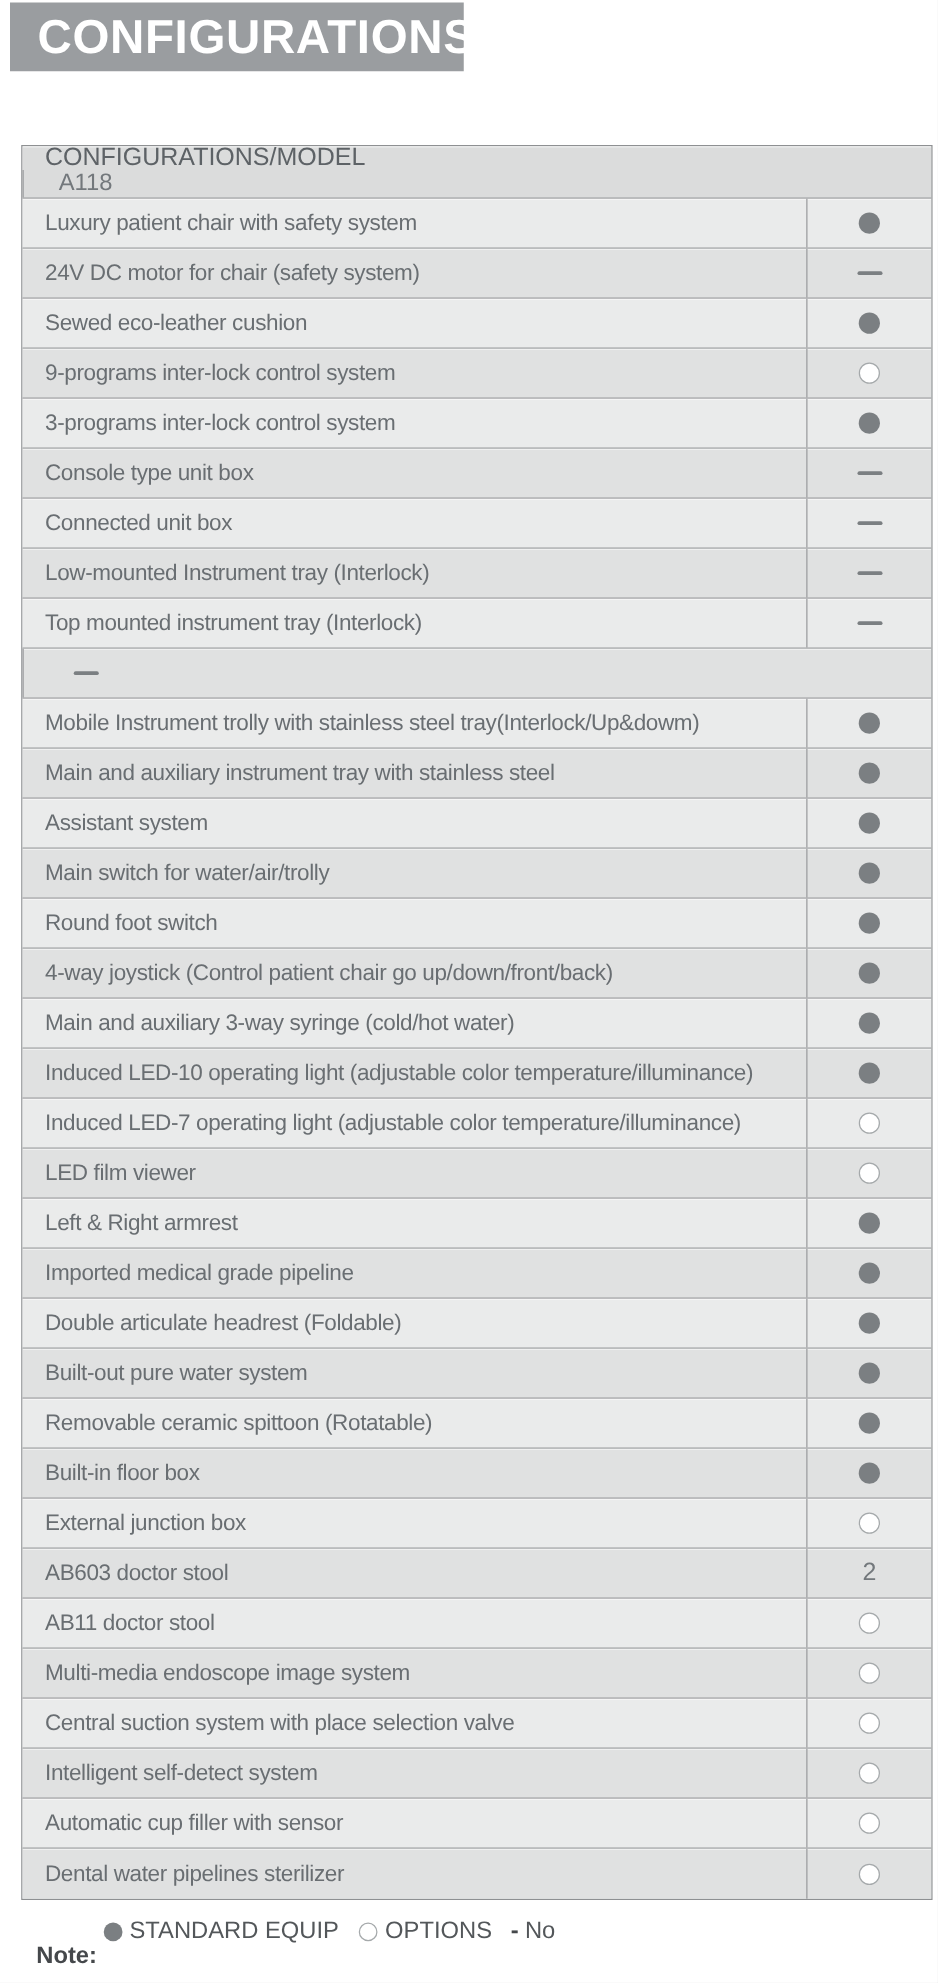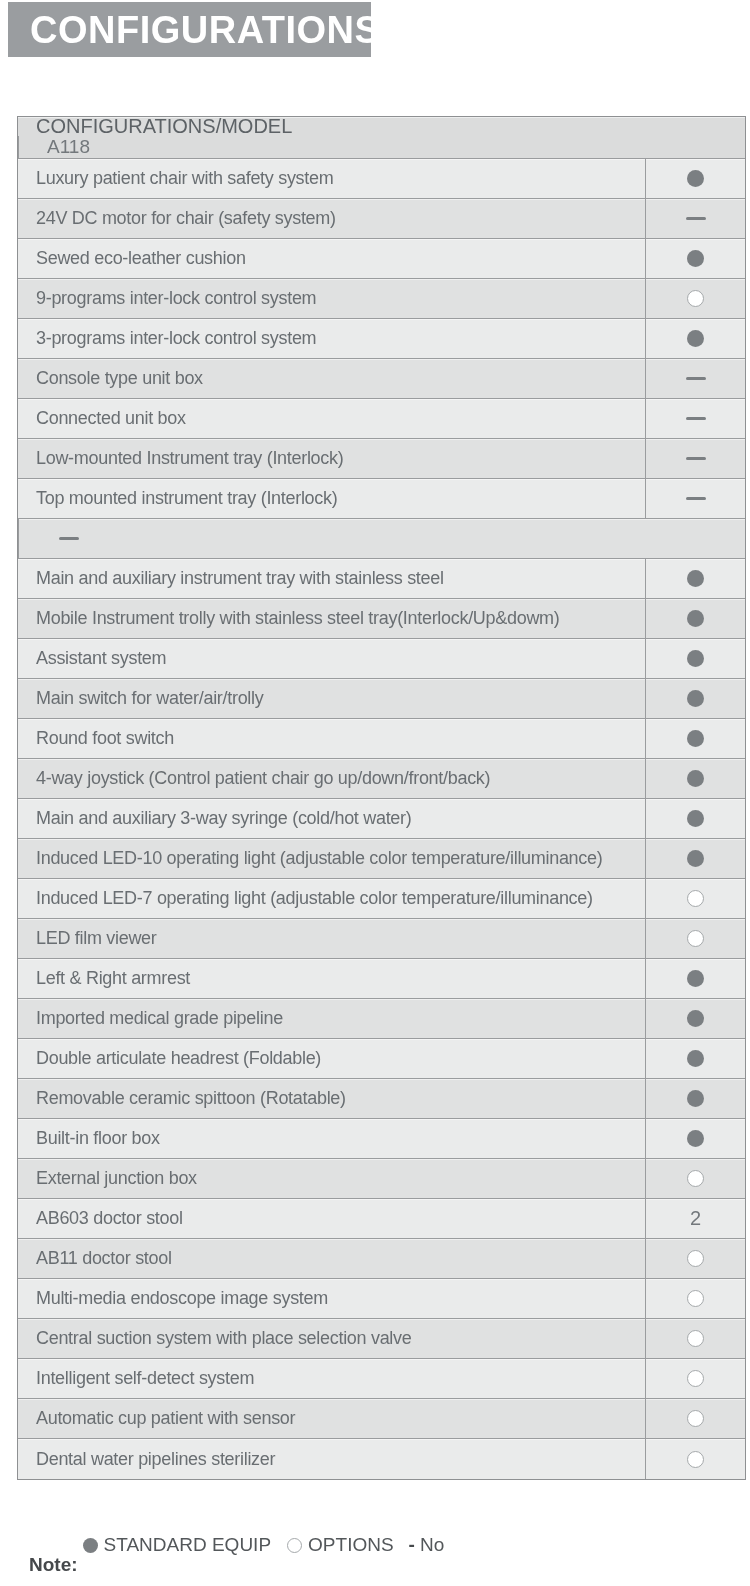--- a/index.html
+++ b/index.html
@@ -121,32 +121,32 @@
         <div class="cell status">
           <span class="dash"></span>
         </div>
       </div>
       <div class="row">
         <div class="cell status">
           <span class="dash"></span>
         </div>
       </div>
       <div class="row">
+        <div class="cell label">Mobile Instrument trolly with stainless steel tray(Interlock/Up&amp;dowm)</div>
+        <div class="cell status">
+          <span class="dot filled"></span>
+        </div>
+      </div>
+      <div class="row">
         <div class="cell label">Main and auxiliary instrument tray with stainless steel</div>
         <div class="cell status">
           <span class="dot filled"></span>
         </div>
       </div>
       <div class="row">
-        <div class="cell label">Mobile Instrument trolly with stainless steel tray(Interlock/Up&amp;dowm)</div>
-        <div class="cell status">
-          <span class="dot filled"></span>
-        </div>
-      </div>
-      <div class="row">
         <div class="cell label">Assistant system</div>
         <div class="cell status">
           <span class="dot filled"></span>
         </div>
       </div>
       <div class="row">
         <div class="cell label">Main switch for water/air/trolly</div>
         <div class="cell status">
           <span class="dot filled"></span>
         </div>
@@ -199,20 +199,26 @@
           <span class="dot filled"></span>
         </div>
       </div>
       <div class="row">
         <div class="cell label">Double articulate headrest (Foldable)</div>
         <div class="cell status">
           <span class="dot filled"></span>
         </div>
       </div>
       <div class="row">
+        <div class="cell label">Built-out pure water system</div>
+        <div class="cell status">
+          <span class="dot filled"></span>
+        </div>
+      </div>
+      <div class="row">
         <div class="cell label">Removable ceramic spittoon (Rotatable)</div>
         <div class="cell status">
           <span class="dot filled"></span>
         </div>
       </div>
       <div class="row">
         <div class="cell label">Built-in floor box</div>
         <div class="cell status">
           <span class="dot filled"></span>
         </div>
@@ -247,21 +253,21 @@
           <span class="dot open"></span>
         </div>
       </div>
       <div class="row">
         <div class="cell label">Intelligent self-detect system</div>
         <div class="cell status">
           <span class="dot open"></span>
         </div>
       </div>
       <div class="row">
-        <div class="cell label">Automatic cup patient with sensor</div>
+        <div class="cell label">Automatic cup filler with sensor</div>
         <div class="cell status">
           <span class="dot open"></span>
         </div>
       </div>
       <div class="row">
         <div class="cell label">Dental water pipelines sterilizer</div>
         <div class="cell status">
           <span class="dot open"></span>
         </div>
       </div>

